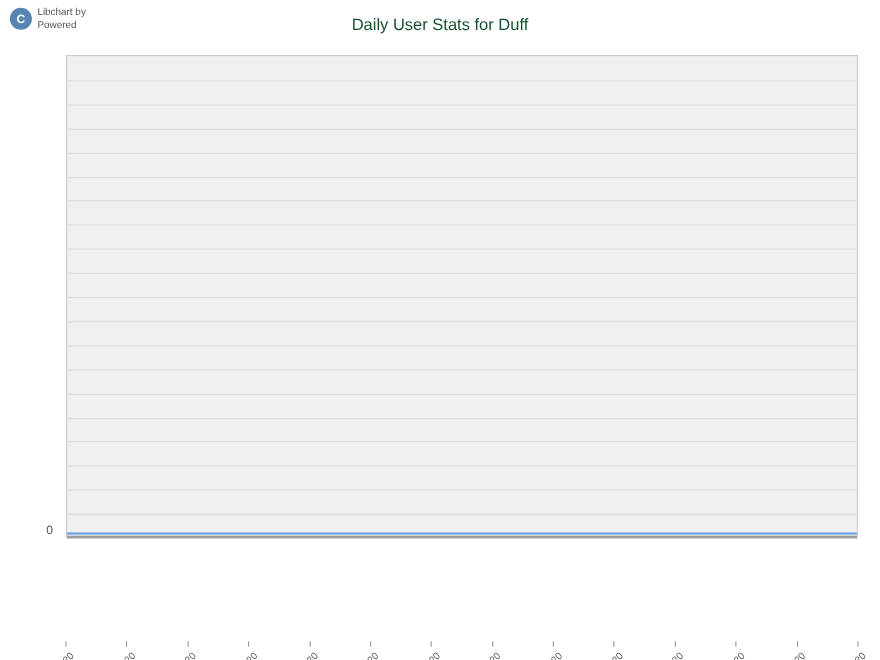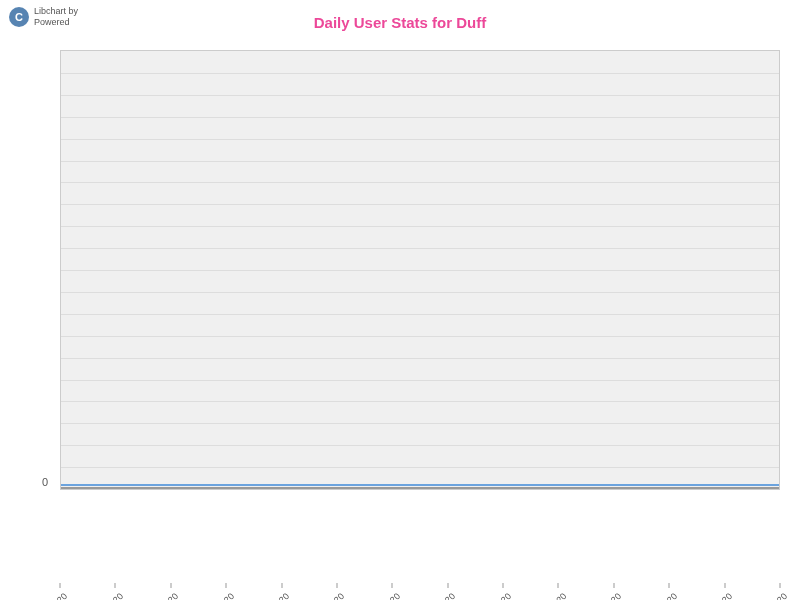--- a/index.html
+++ b/index.html
@@ -38,22 +38,22 @@
       line-height: 1.2;
     }
 
     .chart-title {
       position: absolute;
       top: 14px;
       left: 0;
       right: 0;
       text-align: center;
       font-size: 15px;
-      font-weight: bold;
-      color: #ec4899;
+      font-weight: normal;
+      color: #14532d;
     }
 
     .chart-area {
       position: absolute;
       top: 50px;
       left: 60px;
       right: 20px;
       bottom: 110px;
       background: #f0f0f0;
       border: 1px solid #ccc;

